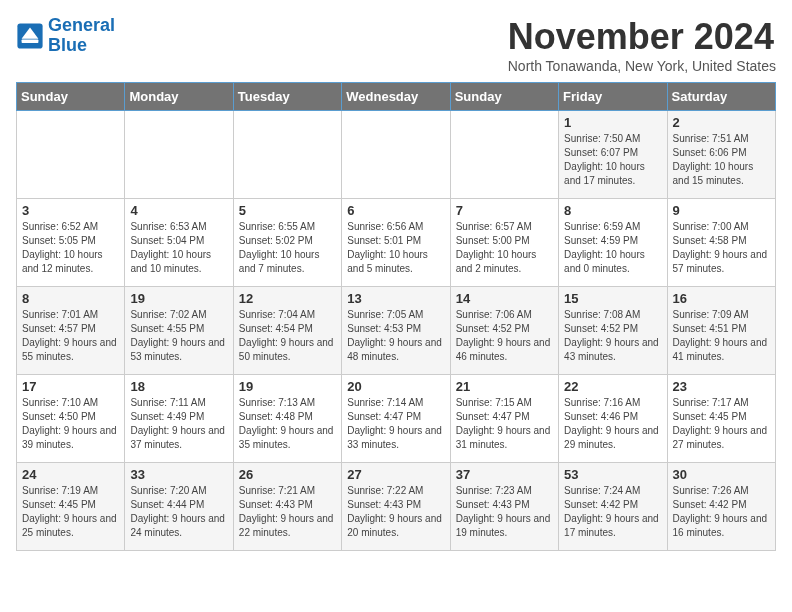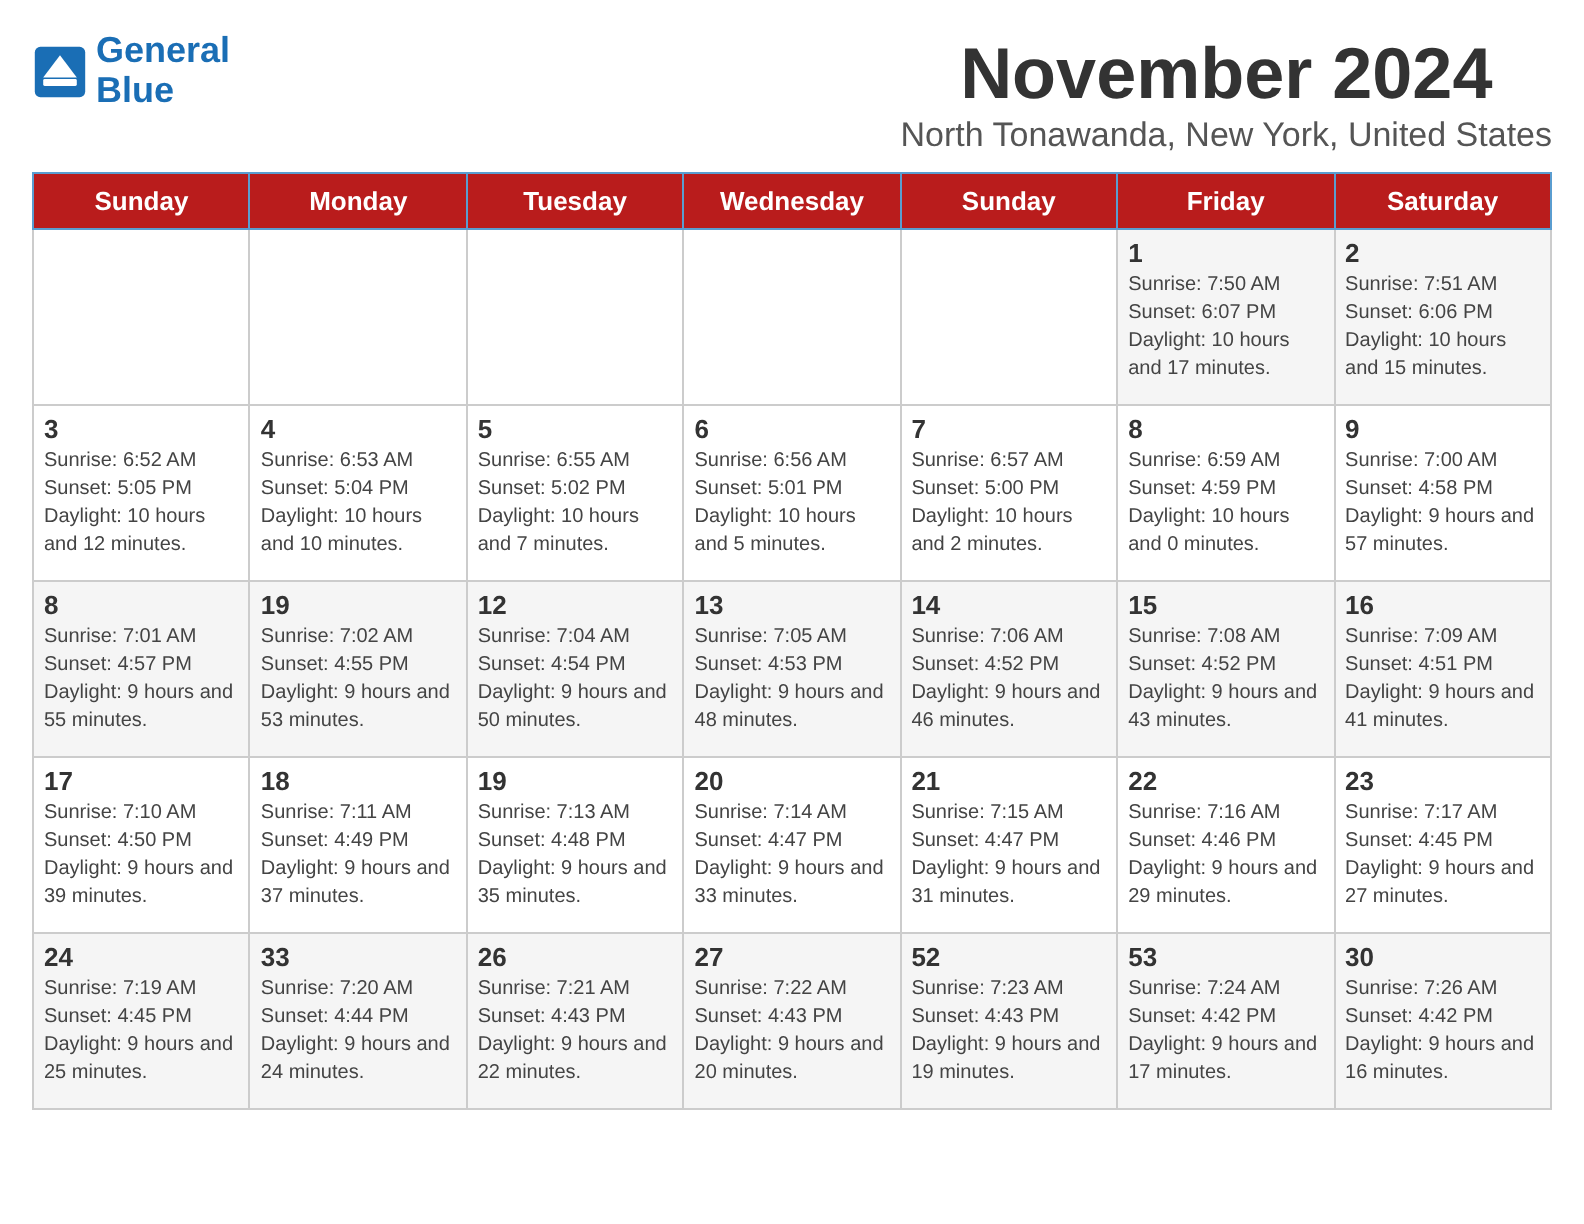--- a/index.html
+++ b/index.html
@@ -28,43 +28,43 @@
       line-height: 1.1;
     }
     .logo-text span {
       color: #1a6eb5;
     }
     .logo-icon {
       width: 28px;
       height: 28px;
     }
     .title-area {
-      text-align: center;
+      text-align: left;
     }
     .month-title {
       font-size: 36px;
       font-weight: bold;
       color: #333;
     }
     .subtitle {
-      font-size: 17px;
+      font-size: 14px;
       color: #555;
     }
     table {
       width: 100%;
       border-collapse: collapse;
       table-layout: fixed;
     }
     thead tr th {
-      background-color: #b91c1c;
+      background-color: #737373;
       color: #fff;
       font-size: 13px;
       font-weight: bold;
       padding: 6px 4px;
-      text-align: center;
+      text-align: left;
       border: 1px solid #5a9dd0;
     }
     tbody tr td {
       border: 1px solid #ccc;
       vertical-align: top;
       padding: 4px 5px;
       font-size: 10.5px;
       color: #333;
       height: 88px;
       background: #fff;
@@ -238,21 +238,21 @@
         </td>
         <td>
           <span class="day-number">26</span>
           <div class="day-info">Sunrise: 7:21 AM<br>Sunset: 4:43 PM<br>Daylight: 9 hours and 22 minutes.</div>
         </td>
         <td>
           <span class="day-number">27</span>
           <div class="day-info">Sunrise: 7:22 AM<br>Sunset: 4:43 PM<br>Daylight: 9 hours and 20 minutes.</div>
         </td>
         <td>
-          <span class="day-number">52</span>
+          <span class="day-number">37</span>
           <div class="day-info">Sunrise: 7:23 AM<br>Sunset: 4:43 PM<br>Daylight: 9 hours and 19 minutes.</div>
         </td>
         <td>
           <span class="day-number">53</span>
           <div class="day-info">Sunrise: 7:24 AM<br>Sunset: 4:42 PM<br>Daylight: 9 hours and 17 minutes.</div>
         </td>
         <td>
           <span class="day-number">30</span>
           <div class="day-info">Sunrise: 7:26 AM<br>Sunset: 4:42 PM<br>Daylight: 9 hours and 16 minutes.</div>
         </td>

